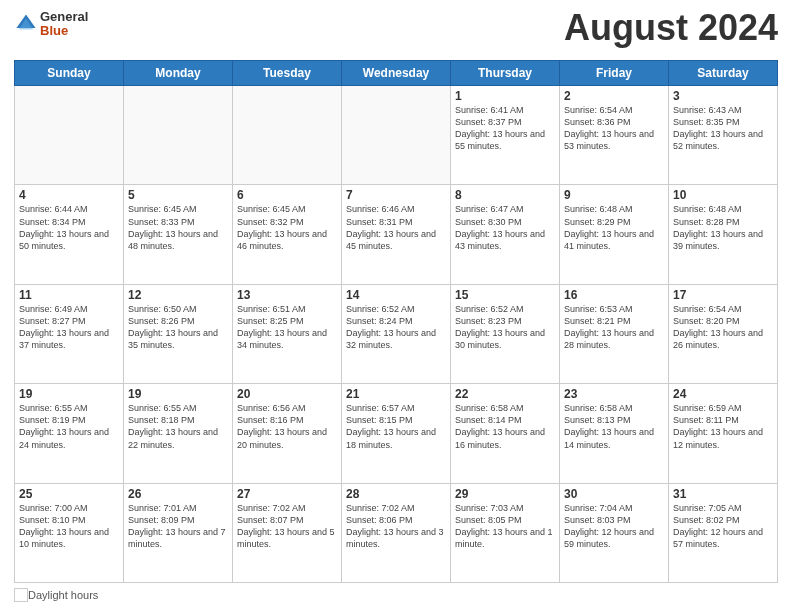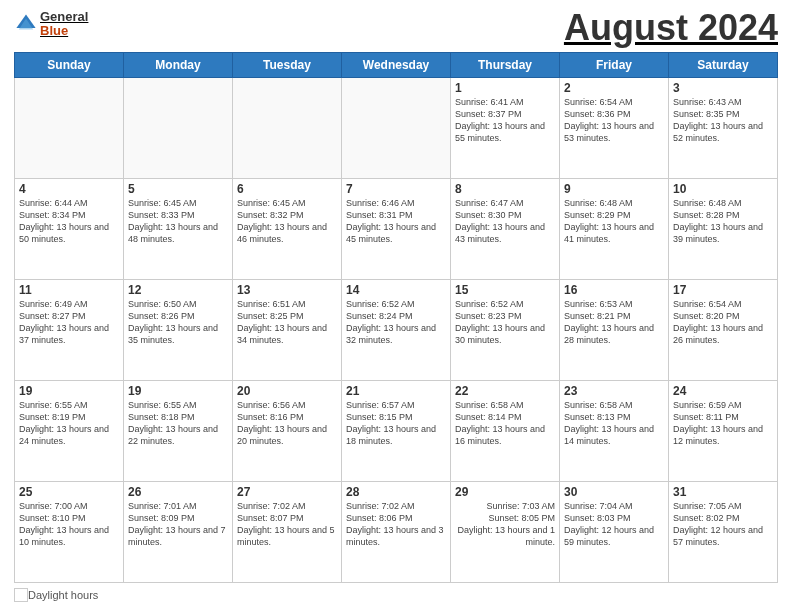--- a/index.html
+++ b/index.html
@@ -14,22 +14,21 @@
       width: 792px;
       height: 612px;
       padding: 10px 14px 10px 14px;
       display: flex;
       flex-direction: column;
     }
     .header {
       display: flex;
       justify-content: space-between;
       align-items: flex-start;
-      margin-bottom: 6px;
-      text-decoration: underline;
+      margin-bottom: 14px;
     }
     .logo {
       display: flex;
       align-items: center;
       gap: 2px;
     }
     .logo-text {
       display: flex;
       flex-direction: column;
       font-size: 13px;
@@ -321,21 +320,21 @@
 Daylight: 13 hours and 5 minutes.</div>
           </td>
           <td>
             <span class="day-number">28</span>
             <div class="day-info" style="white-space: pre-line;">Sunrise: 7:02 AM
 Sunset: 8:06 PM
 Daylight: 13 hours and 3 minutes.</div>
           </td>
           <td>
             <span class="day-number">29</span>
-            <div class="day-info" style="white-space: pre-line; text-align: right;">Sunrise: 7:03 AM
+            <div class="day-info" style="white-space: pre-line;">Sunrise: 7:03 AM
 Sunset: 8:05 PM
 Daylight: 13 hours and 1 minute.</div>
           </td>
           <td>
             <span class="day-number">30</span>
             <div class="day-info" style="white-space: pre-line;">Sunrise: 7:04 AM
 Sunset: 8:03 PM
 Daylight: 12 hours and 59 minutes.</div>
           </td>
           <td>

